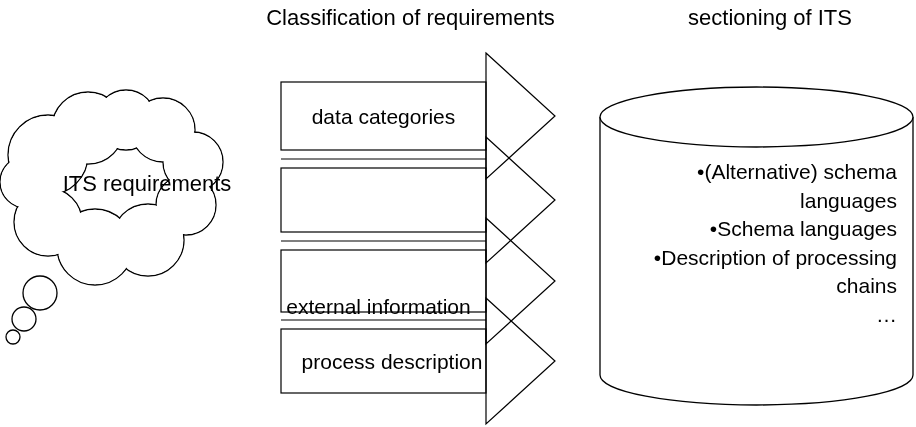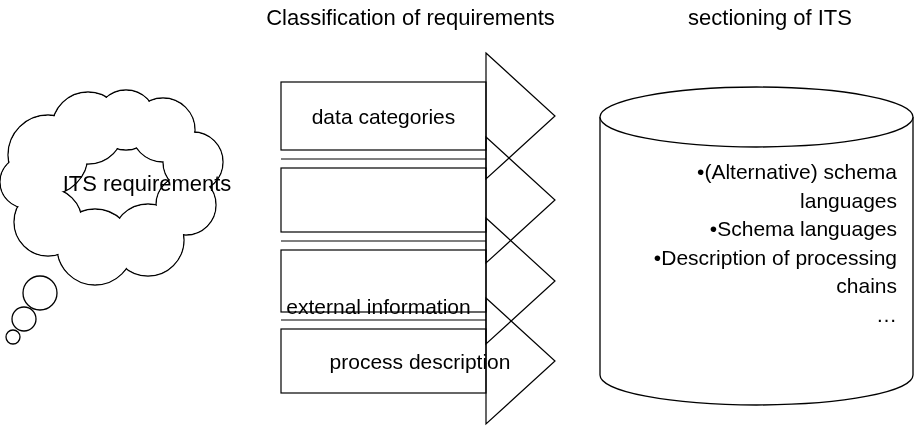--- a/index.html
+++ b/index.html
@@ -89,21 +89,21 @@
   </div>
 
   <div class="abs cloud-label" style="left:2px;top:171px;width:200px;">ITS requirements</div>
 
   <div class="abs arrow-label" style="left:281px;top:82px;width:205px;height:68px;">
     <span>data categories</span>
   </div>
   <div class="abs arrow-label" style="left:276px;top:250px;width:205px;height:52px;margin-top:30px;">
     <span>external information</span>
   </div>
-  <div class="abs arrow-label" style="left:281px;top:329px;width:222px;height:64px;padding-left:28px;">
+  <div class="abs arrow-label" style="left:281px;top:329px;width:222px;height:64px;">
     <span>process description</span>
   </div>
 
   <div class="abs cyl-text" style="left:607px;top:158px;width:290px;text-align:right;">
     <div>•(Alternative) schema languages</div>
     <div>•Schema languages</div>
     <div>•Description of processing chains</div>
     <div>…</div>
   </div>
 

